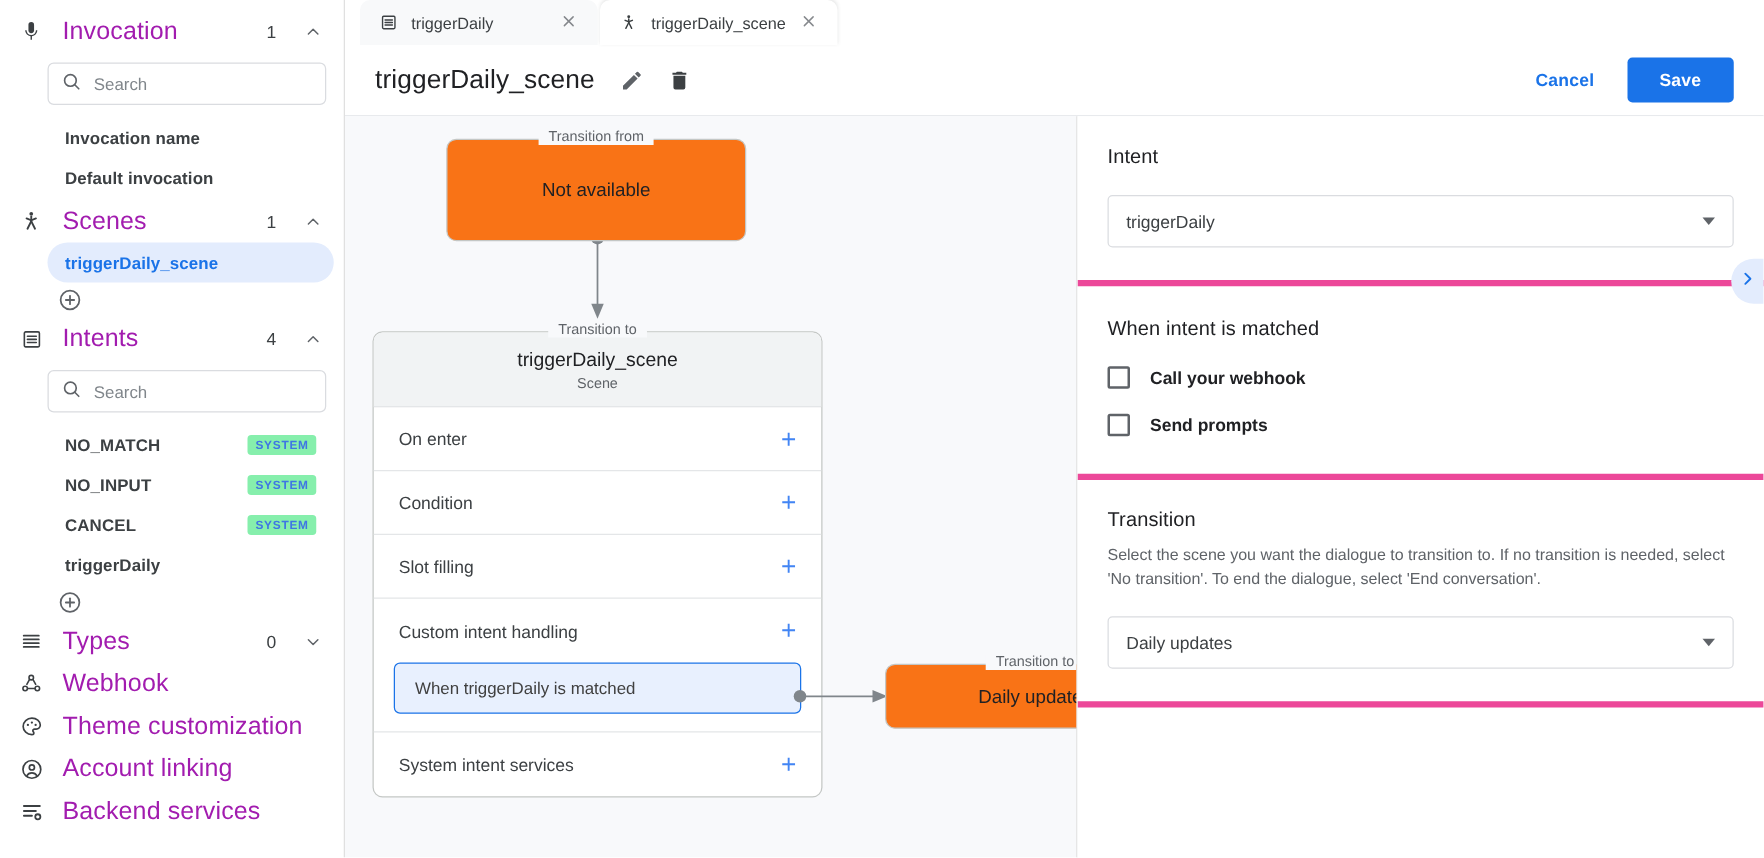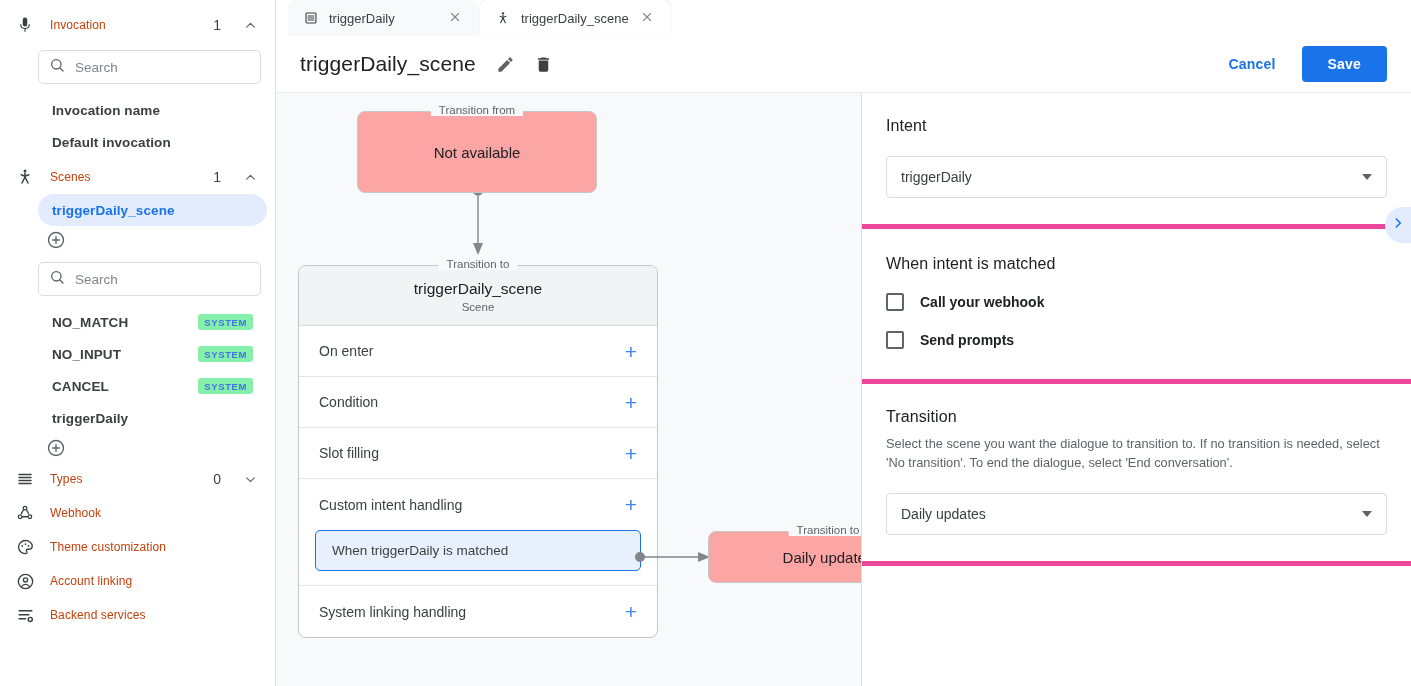--- a/index.html
+++ b/index.html
@@ -20,21 +20,21 @@
     padding-top: 8px;
     overflow: hidden;
     position: relative;
   }
   .nav-row {
     display: flex; align-items: center;
     height: 34px; padding: 0 18px 0 14px;
     cursor: pointer; gap: 14px;
   }
   .nav-row .ico { width: 22px; height: 22px; display: flex; align-items: center; justify-content: center; flex: 0 0 22px; }
-  .nav-row .nav-label { flex: 1; font-size: 12px; color: #c2410c; letter-spacing: .1px; }
+  .nav-row .nav-label { flex: 1; font-size: 20px; color: #a21caf; letter-spacing: .1px; }
   .nav-row .nav-count { font-size: 14px; color: #3c4043; margin-right: 8px; }
   .nav-row .chev { width: 14px; height: 14px; display:flex; align-items:center; justify-content:center; }
   .chev svg { display: block; }
 
   .search-wrap { padding: 8px 14px 10px 38px; }
   .search-box {
     display: flex; align-items: center; gap: 10px;
     height: 34px; border: 1px solid #dadce0; border-radius: 5px;
     padding: 0 10px; background: #fff;
   }
@@ -98,21 +98,21 @@
   .workarea { flex: 1; display: flex; min-height: 0; position: relative; }
 
   
   .canvas {
     flex: 1; background: #f8f9fb; position: relative; overflow: hidden;
     border-right: 1px solid #e0e0e0;
   }
 
   .fs-box {
     position: absolute;
-    border: 1px solid #c4c7c5; border-radius: 8px; background: #fca5a5;
+    border: 1px solid #c4c7c5; border-radius: 8px; background: #f97316;
   }
   .fs-legend {
     position: absolute; top: -8px; left: 50%; transform: translateX(-50%);
     background: #f8f9fb; padding: 0 8px;
     font-size: 11.5px; color: #5f6368; white-space: nowrap;
   }
 
   #box-from { left: 81px; top: 18px; width: 240px; height: 82px; }
   #box-from .fs-body {
     display: flex; align-items: center; justify-content: center;
@@ -255,20 +255,37 @@
     <div class="add-row">
       <span class="add-btn">
         <svg width="20" height="20" viewBox="0 0 24 24" fill="none" stroke="#5f6368" stroke-width="1.7">
             <circle cx="12" cy="12" r="9"></circle>
             <line x1="12" y1="8" x2="12" y2="16" stroke-linecap="round"></line>
             <line x1="8" y1="12" x2="16" y2="12" stroke-linecap="round"></line>
           </svg>
       </span>
     </div>
 
+    <div class="nav-row">
+      <span class="ico">
+        <svg width="17" height="17" viewBox="0 0 24 24" fill="none" stroke="#3c4043" stroke-width="1.8">
+            <rect x="3.5" y="3.5" width="17" height="17" rx="1.5"></rect>
+            <line x1="7" y1="8.5" x2="17" y2="8.5" stroke-linecap="round"></line>
+            <line x1="7" y1="12" x2="17" y2="12" stroke-linecap="round"></line>
+            <line x1="7" y1="15.5" x2="17" y2="15.5" stroke-linecap="round"></line>
+          </svg>
+      </span>
+      <span class="nav-label">Intents</span>
+      <span class="nav-count">4</span>
+      <span class="chev">
+        <svg width="13" height="13" viewBox="0 0 24 24" fill="none" stroke="#5f6368" stroke-width="2.2" stroke-linecap="round" stroke-linejoin="round">
+            <polyline points="5 15 12 8 19 15"></polyline>
+          </svg>
+      </span>
+    </div>
 
     <div class="search-wrap">
       <div class="search-box">
         <span>
           <svg width="16" height="16" viewBox="0 0 24 24" fill="none" stroke="#5f6368" stroke-width="2">
               <circle cx="11" cy="11" r="7"></circle>
               <line x1="16.5" y1="16.5" x2="21" y2="21" stroke-linecap="round"></line>
             </svg>
         </span>
         <input type="text" placeholder="Search" style="">
@@ -458,21 +475,21 @@
 
           <div class="sc-section">
             <div class="sc-row">
               <span class="sc-label">Custom intent handling</span>
               <span class="sc-plus">+</span>
             </div>
             <div class="sc-chip">When triggerDaily is matched</div>
           </div>
 
           <div class="sc-row">
-            <span class="sc-label">System linking handling</span>
+            <span class="sc-label">System intent services</span>
             <span class="sc-plus">+</span>
           </div>
         </div>
 
         <svg class="conn" style="left:356px;top:440px;width:90px;height:50px;">
           <circle cx="8" cy="24" r="5" fill="#80868b"></circle>
           <line x1="8" y1="24" x2="68" y2="24" stroke="#80868b" stroke-width="1.4"></line>
           <polygon points="78,24 66,19 66,29" fill="#80868b"></polygon>
         </svg>
 

